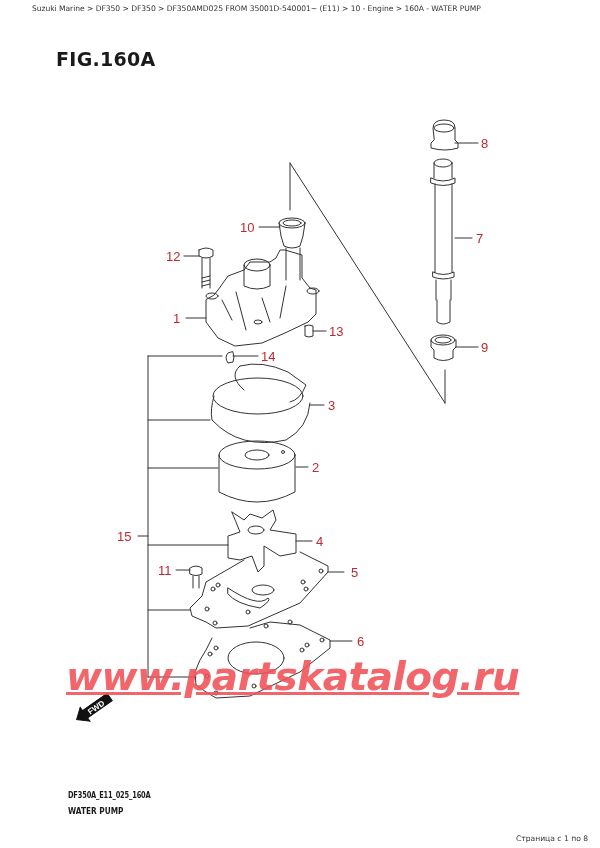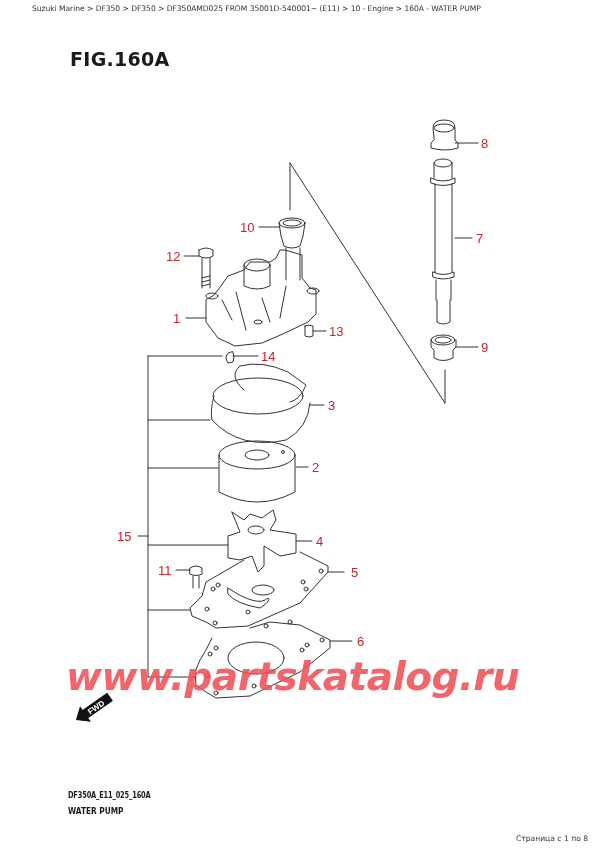--- a/index.html
+++ b/index.html
@@ -1,22 +1,22 @@
 <!DOCTYPE html>
 <html><head>
 <meta charset="utf-8">
 <style>
   html, body { margin: 0; padding: 0; background: #ffffff; }
   body { width: 600px; height: 848px; position: relative; overflow: hidden; font-family: "DejaVu Sans", sans-serif; }
   .breadcrumb { position: absolute; left: 4px; top: 4px; font-size: 7.6px; color: #333; white-space: nowrap; letter-spacing: -0.05px; margin-left: 28px; }
   .breadcrumb span { cursor: pointer; }
-  .fig-title { position: absolute; left: 56px; top: 48px; font-family: "DejaVu Sans", sans-serif; font-weight: bold; font-size: 19px; color: #1a1a1a; letter-spacing: 0.3px; margin-left: 14px; }
+  .fig-title { position: absolute; left: 56px; top: 48px; font-family: "DejaVu Sans", sans-serif; font-weight: bold; font-size: 19px; color: #1a1a1a; letter-spacing: 0.3px; }
   svg.diagram { position: absolute; left: 0; top: 0; }
   .callout { fill: #c0282d; font-family: "Liberation Sans", sans-serif; font-size: 13px; }
-  .watermark { position: absolute; left: 66px; top: 654px; font-family: "DejaVu Sans", sans-serif; font-weight: bold; font-style: italic; font-size: 39px; color: rgba(240,80,85,0.88); letter-spacing: -0.5px; white-space: nowrap; }
+  .watermark { position: absolute; left: 66px; top: 654px; font-family: "DejaVu Sans", sans-serif; font-weight: bold; font-style: italic; font-size: 39px; color: rgba(240,80,85,0.88); letter-spacing: -0.5px; white-space: nowrap; text-decoration: underline; }
   .code-label { position: absolute; left: 68px; top: 790px; font-family: "DejaVu Sans Condensed", "DejaVu Sans", sans-serif; font-weight: bold; font-size: 9px; color: #1a1a1a; transform: scaleX(0.82); transform-origin: left; letter-spacing: -0.2px; }
   .name-label { position: absolute; left: 68px; top: 806px; font-family: "DejaVu Sans", sans-serif; font-weight: bold; font-size: 9px; color: #1a1a1a; transform: scaleX(0.82); transform-origin: left; }
   .page-info { position: absolute; left: 516px; top: 834px; font-size: 7.6px; color: #333; white-space: nowrap; }
 </style>
 </head>
 <body>
 
 <div class="breadcrumb">
   <span>Suzuki Marine</span><span> &gt; </span><span>DF350</span><span> &gt; </span><span>DF350</span><span> &gt; </span><span>DF350AMD025 FROM 35001D-540001~ (E11)</span><span> &gt; </span><span>10 - Engine</span><span> &gt; </span><span>160A - WATER PUMP</span>
 </div>

